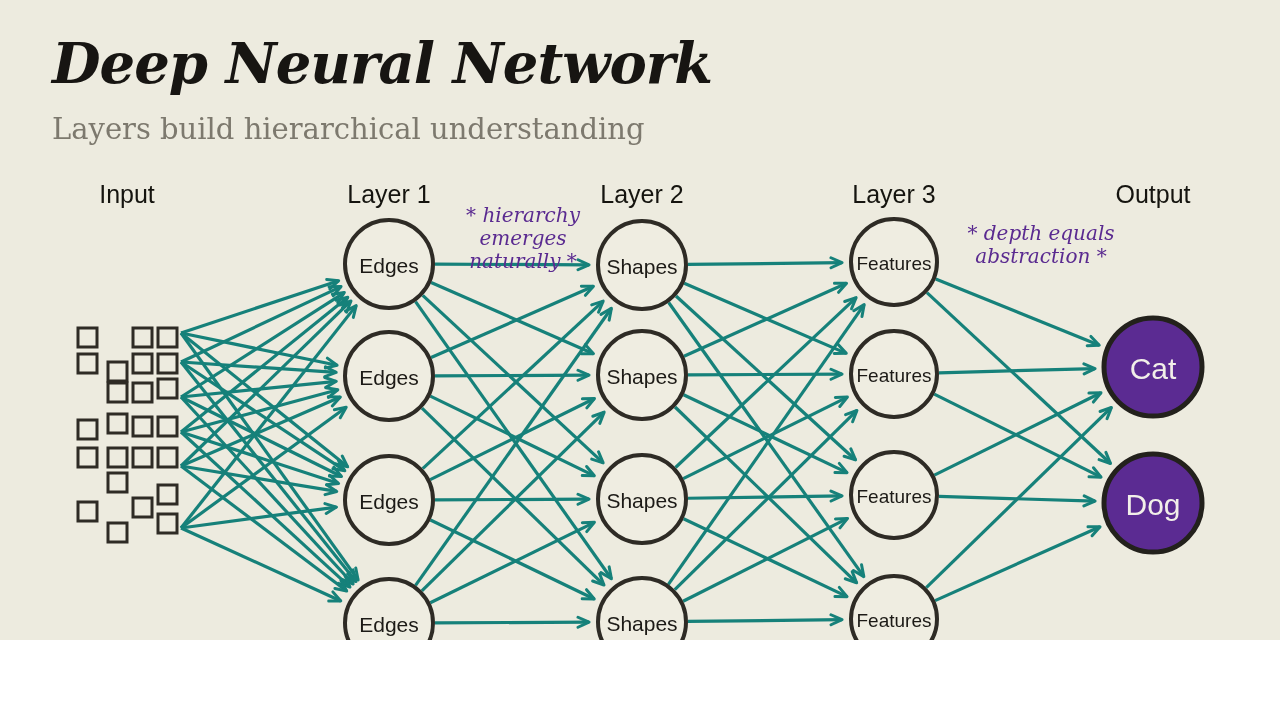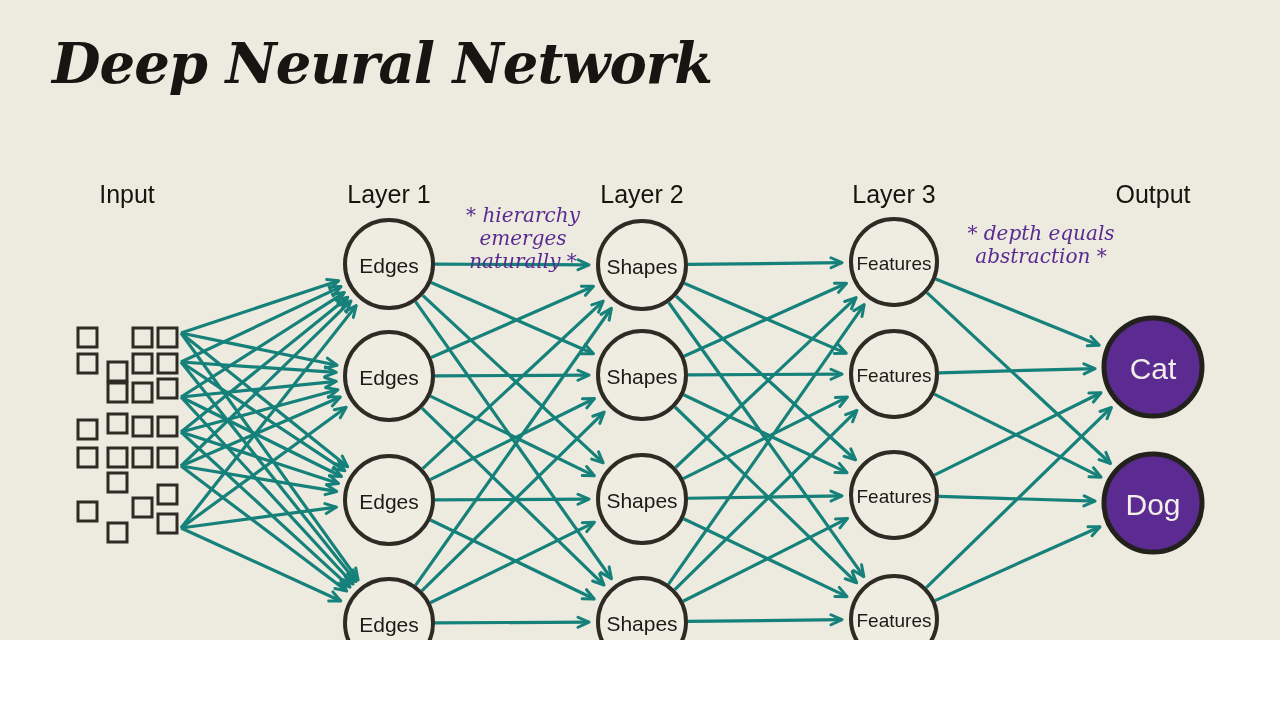--- a/index.html
+++ b/index.html
@@ -58,20 +58,21 @@
     font-family: "DejaVu Serif", serif;
     font-style: italic;
     font-size: 20px;
   }
 </style>
 </head>
 <body>
 
 <div class="canvas">
   <h1 class="title">Deep Neural Network</h1>
+  <div class="subtitle">Layers build hierarchical understanding</div>
   <svg class="diagram" id="network-svg" width="1280" height="714" viewBox="0 0 1280 714">
       <defs>
         <marker id="ah" markerWidth="18" markerHeight="16" refX="13" refY="7" orient="auto" markerUnits="userSpaceOnUse">
           <path d="M2,2 L13,7 L2,12" fill="none" stroke="#16817a" stroke-width="3" stroke-linecap="round" stroke-linejoin="round"></path>
         </marker>
       </defs>
       <g>
         <line x1="181" y1="333" x2="338.69565276898663" y2="280.68749980259577" stroke="#16817a" stroke-width="3.2" marker-end="url(#ah)"></line>
         <line x1="181" y1="333" x2="337.0974912524164" y2="365.2701544416053" stroke="#16817a" stroke-width="3.2" marker-end="url(#ah)"></line>
         <line x1="181" y1="333" x2="347.67217054523" y2="466.818521543526" stroke="#16817a" stroke-width="3.2" marker-end="url(#ah)"></line>

